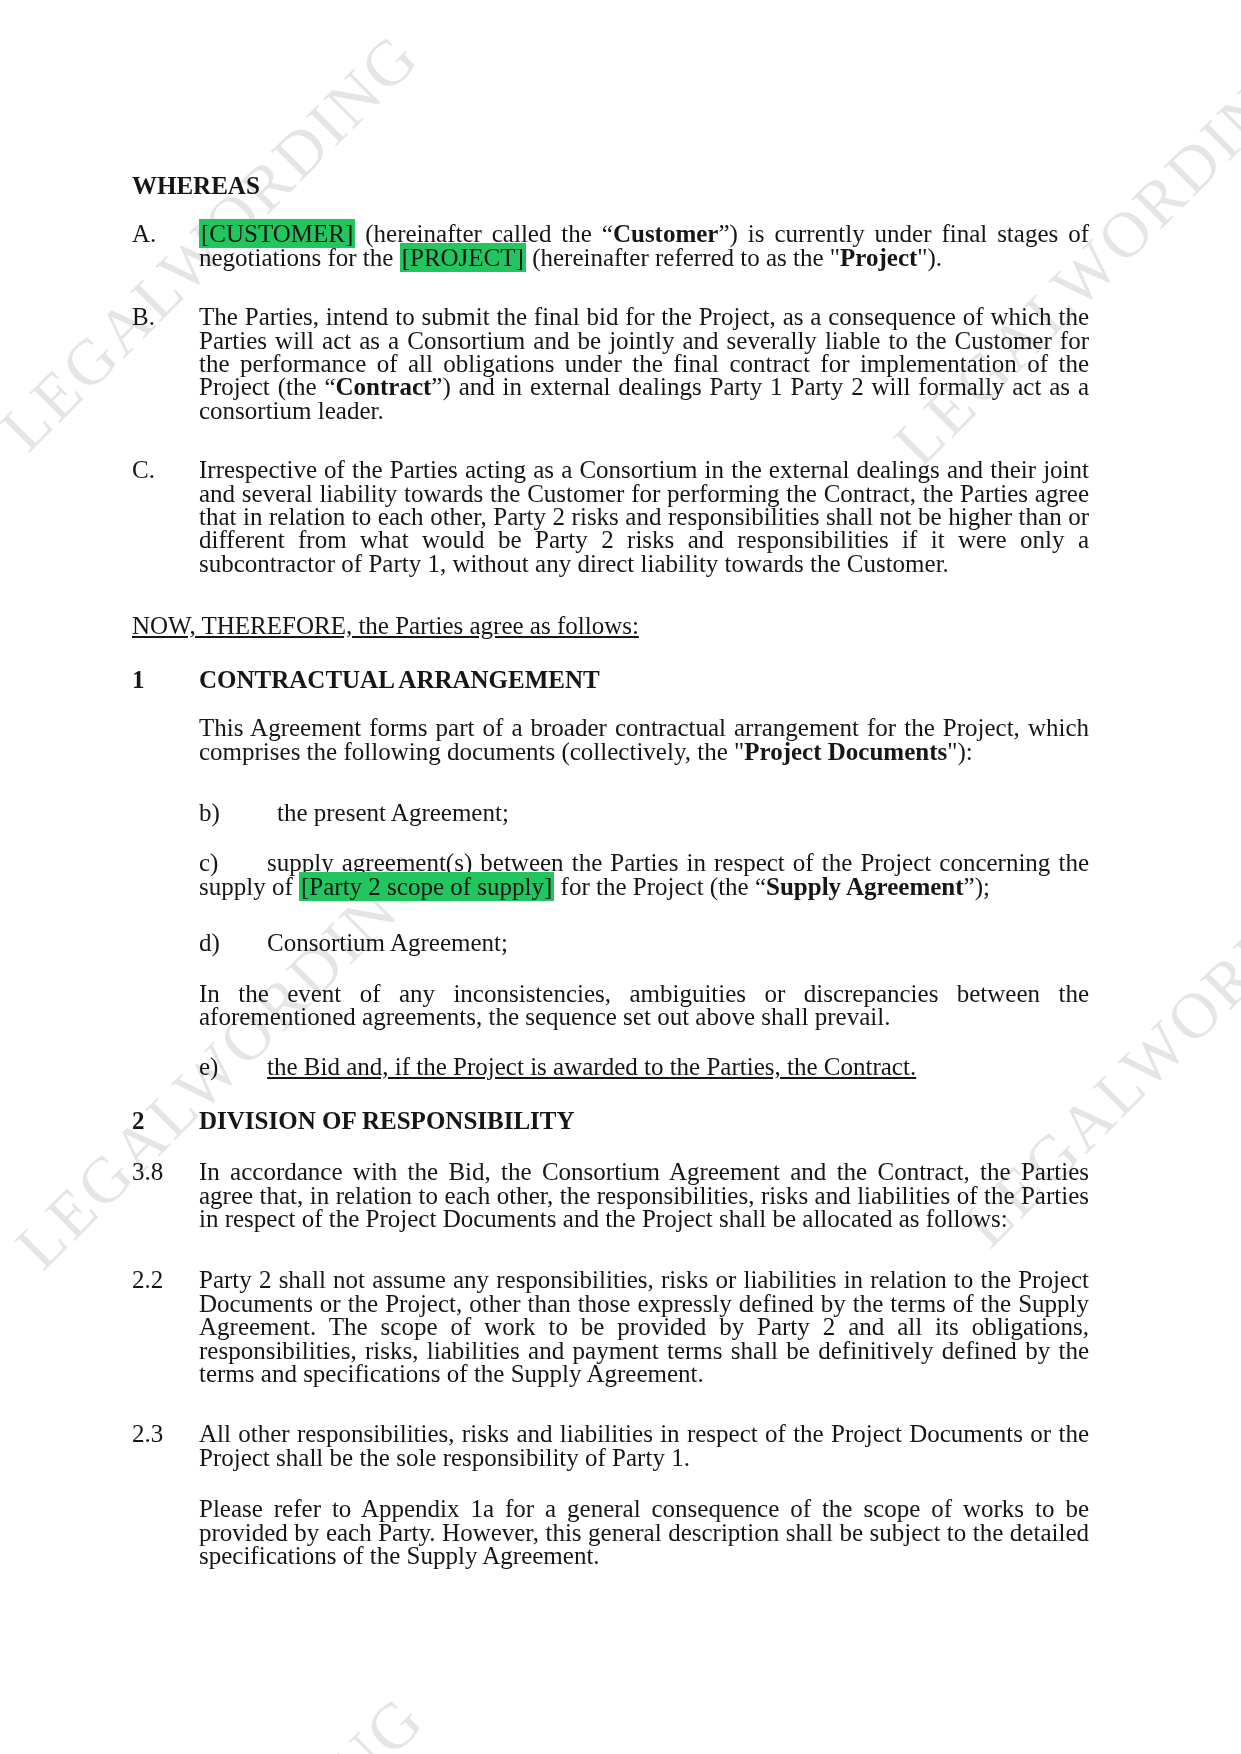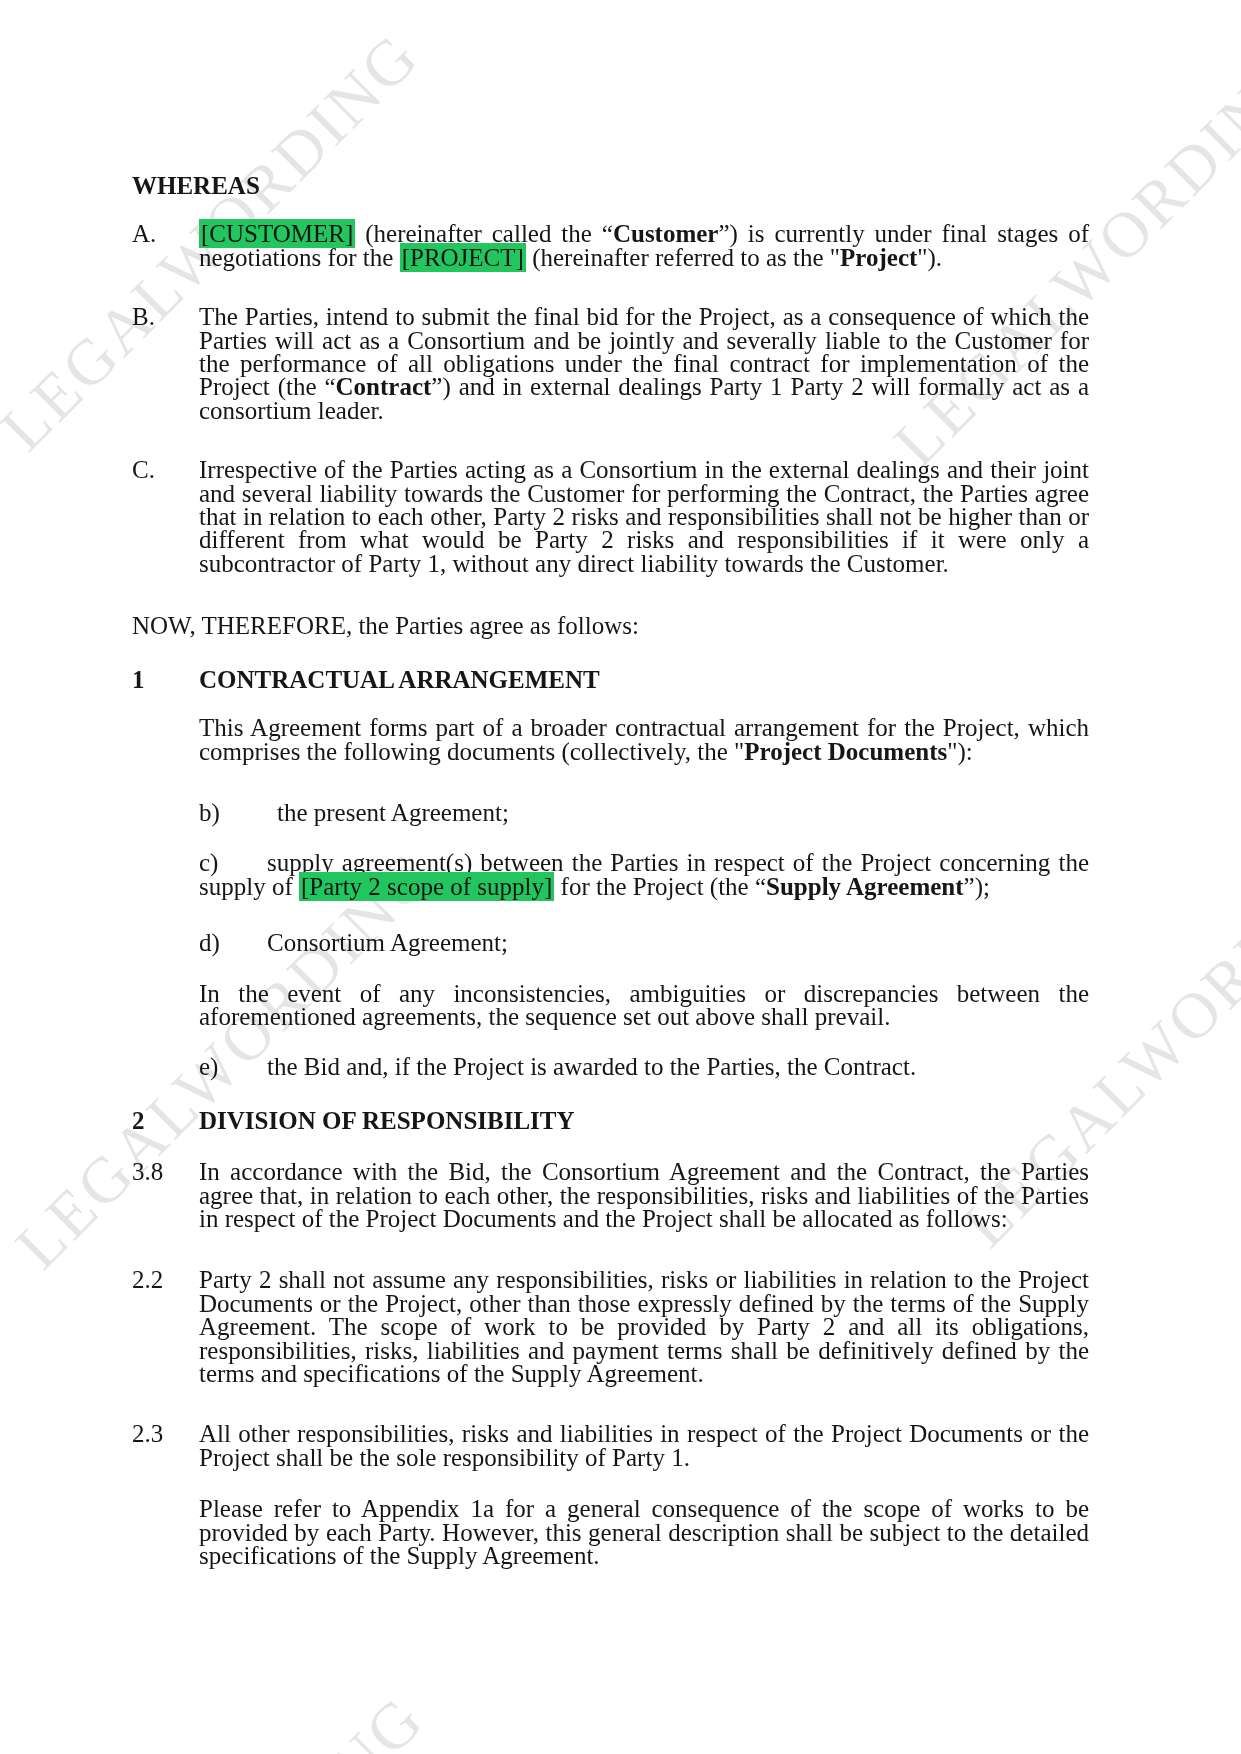--- a/index.html
+++ b/index.html
@@ -58,21 +58,21 @@
   .heading { font-weight: bold; text-align: left; }
   .plain   { text-align: left; }
   .li-marker { display: inline-block; width: 68px; }
   .li-marker.w78 { width: 78px; }
   .b  { font-weight: bold; }
   .hl { background: #22c55e; padding: 1px 2px; }
   
   .g25 { margin-bottom: 25px; }
   .g27 { margin-bottom: 27px; }
   .g28 { margin-bottom: 28px; }
-  .g30 { margin-bottom: 30px; }
+  .g30 { margin-bottom: 30px; text-decoration: underline; }
   .g33 { margin-bottom: 33px; }
   .g35 { margin-bottom: 38px; }
   .g36 { margin-bottom: 36px; }
   .g37 { margin-bottom: 37px; }
   .g38 { margin-bottom: 38px; }
   .g39 { margin-bottom: 39px; }
 </style>
 </head>
 <body>
 

